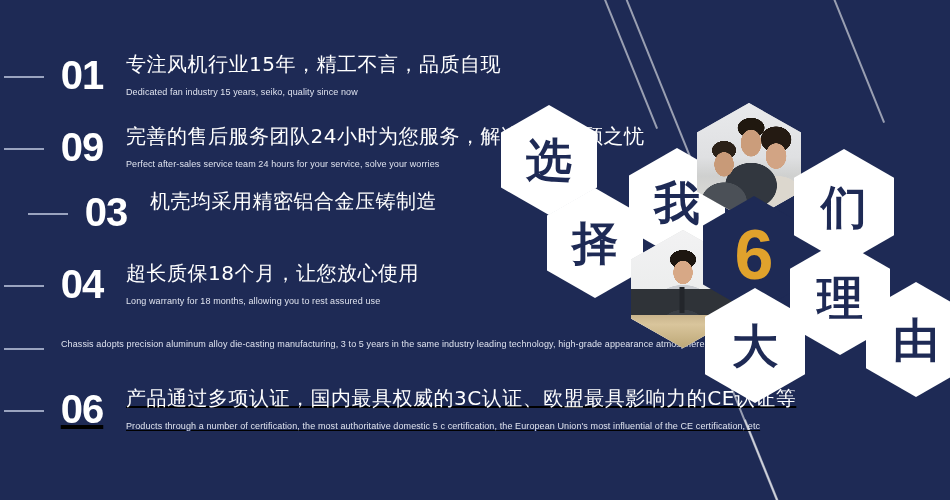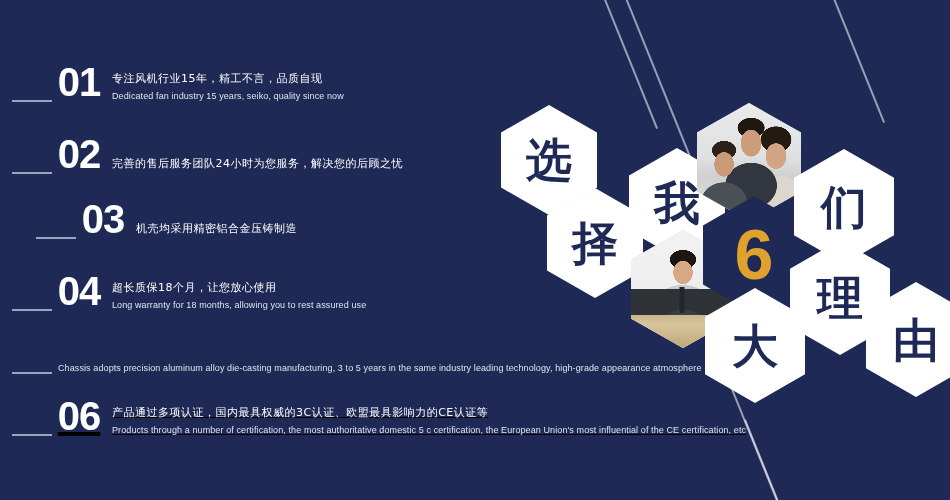--- a/index.html
+++ b/index.html
@@ -9,35 +9,35 @@
     font-family:"Liberation Sans","DejaVu Sans",sans-serif;
     position:relative;
   }
   #stage{position:absolute;inset:0;width:950px;height:500px;overflow:hidden;background:#1e2a55;}
 
   
   .diag{position:absolute;background:#ffffff;opacity:.55;transform-origin:top left;}
 
   
   .reasons{position:absolute;left:0;top:0;width:720px;height:500px;}
-  .reason{position:absolute;left:12px;height:48px;display:flex;align-items:flex-end;}
+  .reason{position:absolute;left:4px;height:48px;display:flex;align-items:flex-start;gap:11px;}
   .dash{width:40px;height:2px;background:#9aa3bf;margin-top:22px;flex:0 0 auto;}
   .num{
     width:54px;flex:0 0 auto;text-align:center;
     color:#ffffff;font-size:40px;line-height:40px;font-weight:bold;
     letter-spacing:-1px;margin-top:1px;
   }
   .texts{margin-left:6px;}
   .cn{
-    color:#ffffff;font-size:11px;line-height:20px;white-space:nowrap;
+    color:#ffffff;font-size:20px;line-height:20px;white-space:nowrap;
     font-family:"DejaVu Sans","Liberation Sans",sans-serif;font-weight:400;
     letter-spacing:.5px;
   }
   .en{
-    color:#dfe3ef;font-size:9px;line-height:12px;white-space:nowrap;margin-top:1px;
+    color:#dfe3ef;font-size:9px;line-height:12px;white-space:nowrap;margin-top:12px;
     font-family:"Liberation Sans","DejaVu Sans",sans-serif;letter-spacing:.1px;
   }
 
   
   .hexwrap{position:absolute;left:0;top:0;width:950px;height:500px;pointer-events:none;}
   .hex{
     position:absolute;
     -webkit-clip-path:polygon(50% 0%,100% 25%,100% 75%,50% 100%,0% 75%,0% 25%);
     clip-path:polygon(50% 0%,100% 25%,100% 75%,50% 100%,0% 75%,0% 25%);
     background:#ffffff;
@@ -103,23 +103,24 @@
       <div class="dash"></div>
       <div class="num">01</div>
       <div class="texts">
         <div class="cn">专注风机行业15年，精工不言，品质自现</div>
         <div class="en">Dedicated fan industry 15 years, seiko, quality since now</div>
       </div>
     </div>
 
     <div class="reason" style="top:126px;">
       <div class="dash"></div>
-      <div class="num">02</div>
+      <div class="num">09</div>
       <div class="texts">
         <div class="cn">完善的售后服务团队24小时为您服务，解决您的后顾之忧</div>
+        <div class="en">Perfect after-sales service team 24 hours for your service, solve your worries</div>
       </div>
     </div>
 
     <div class="reason" style="top:191px;padding-left:24px;">
       <div class="dash"></div>
       <div class="num">03</div>
       <div class="texts">
         <div class="cn">机壳均采用精密铝合金压铸制造</div>
       </div>
     </div>

